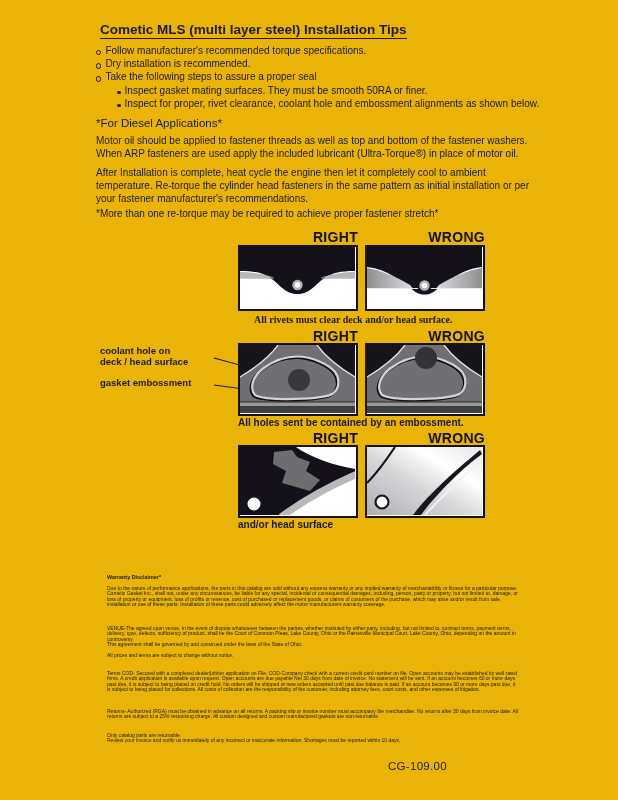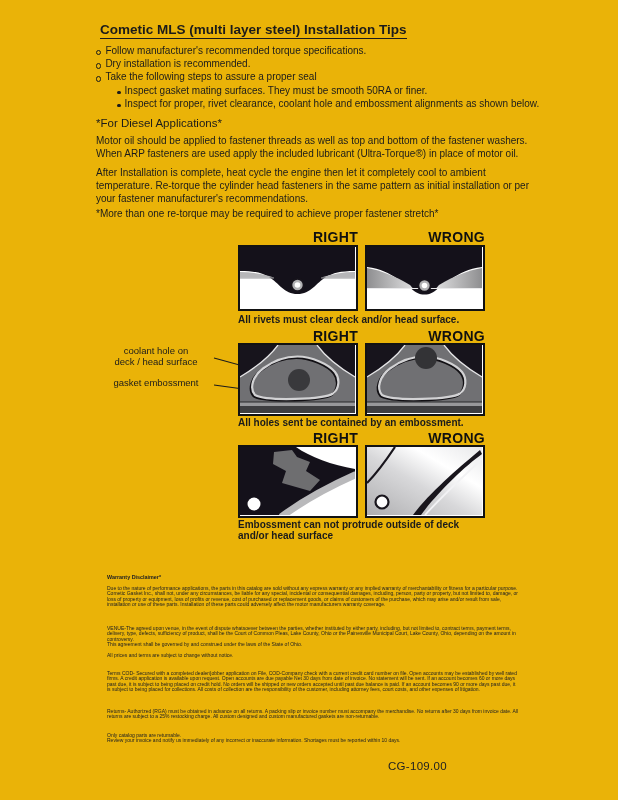--- a/index.html
+++ b/index.html
@@ -19,21 +19,21 @@
   .b-sub{margin-left:21px;}
   .b-fill{flex:0 0 auto;width:3.6px;height:3.6px;background:#1b1b1b;border-radius:50%;margin:4.4px 4px 0 0;}
   .diesel-h{left:96px;top:117px;font-size:11.5px;font-weight:400;white-space:nowrap;}
   .para{left:96px;width:438px;font-size:10px;line-height:12.9px;}
   
   .dg-head{width:120px;text-align:right;font-size:14px;font-weight:700;letter-spacing:.3px;color:#101010;}
   .dg-box{width:120px;border:2.5px solid #121212;box-sizing:border-box;background:#fff;}
   .dg-box svg{display:block;}
   .h66{height:66px;} .h73{height:73px;}
   .caption{font-size:10px;font-weight:700;line-height:11px;white-space:nowrap;}
-  .side-label{width:112px;text-align:center;font-size:9.5px;font-weight:400;line-height:11px;}
+  .side-label{width:112px;text-align:left;font-size:9.5px;font-weight:700;line-height:11px;}
   
   .legal{left:107px;width:412px;font-size:5px;line-height:5.3px;color:#222;}
   .legal-h{font-weight:700;font-size:5.4px;}
   .footer-code{left:388px;top:760px;font-size:11.5px;color:#222;letter-spacing:.3px;}
 </style>
 </head>
 <body>
 
 <div class="page">
 
@@ -97,21 +97,21 @@
       <path d="M0,21 C13,23 28,29 43,38 L46,41.5 L0,41.5 Z" fill="url(#gwL)"></path>
       <path d="M115,21 C102,23 87,29 72,38 L69,41.5 L115,41.5 Z" fill="url(#gwR)"></path>
       <rect x="0" y="41.5" width="115" height="19.5" fill="#ffffff"></rect>
       <path d="M44,41.5 C49,45.5 52,47.5 57.5,47.5 C63,47.5 66,45.5 71,41.5 Z" fill="#14111a"></path>
       <path d="M0,41.5 H115" stroke="#eaeaec" stroke-width="1.2"></path>
       <circle cx="57.5" cy="38.5" r="6.2" fill="#b2b2b4" stroke="#16131b" stroke-width="2"></circle>
       <circle cx="57.5" cy="38.5" r="2.8" fill="#ffffff"></circle>
     </svg>
   </div>
 
-  <div class="abs caption" style="left:238px;top:314px;">All rivets must clear deck and/or head surface.</div>
+  <div class="abs caption" style="left:254px;top:314px;font-family:Liberation Serif, serif;">All rivets must clear deck and/or head surface.</div>
 
   <div class="abs dg-head" style="left:238px;top:328px;">RIGHT</div>
   <div class="abs dg-head" style="left:365px;top:328px;">WRONG</div>
 
   <div class="abs side-label" style="left:100px;top:345px;">
     <div>coolant hole on</div>
     <div>deck / head surface</div>
   </div>
   <div class="abs side-label" style="left:100px;top:377px;">gasket embossment</div>
 
@@ -179,21 +179,20 @@
       </defs>
       <rect width="115" height="68" fill="url(#g3)"></rect>
       <path d="M28,0 C20,12 10,26 0,36" stroke="#19161d" stroke-width="2.2" fill="none"></path>
       <path d="M113,3 C95,18 62,46 46,68 L54,68 C70,46 97,20 115,7 Z" fill="#19161d"></path>
       <path d="M58,68 C76,48 100,26 115,12" stroke="#f2f2f4" stroke-width="1.8" fill="none"></path>
       <circle cx="15" cy="55" r="6.5" fill="#fdfdfd" stroke="#19161d" stroke-width="2.2"></circle>
     </svg>
   </div>
 
   <div class="abs caption" style="left:238px;top:519px;">
-    <div>Embossment can not protrude outside of deck</div>
     <div>and/or head surface</div>
   </div>
 
   <div class="abs legal legal-h" style="top:575px;">Warranty Disclaimer*</div>
   <div class="abs legal" style="top:586px;">Due to the nature of performance applications, the parts in this catalog are sold without any express warranty or any implied warranty of merchantability or fitness for a particular purpose.  Cometic Gasket Inc., shall not, under any circumstances, be liable for any special, incidental or consequential damages, including, person, party or property, but not limited to, damage, or loss of property or equipment, loss of profits or revenue, cost of purchased or replacement goods, or claims of customers of the purchase, which may arise and/or result from sale, installation or use of these parts.  Installation of these parts could adversely affect the motor manufacturers warranty coverage.</div>
   <div class="abs legal" style="top:626px;">
     <div>VENUE-The agreed upon venue, in the event of dispute whatsoever between the parties, whether instituted by either party, including, but not limited to, contract terms, payment terms, delivery, type, defects, sufficiency of product, shall be the Court of Common Pleas, Lake County, Ohio or the Painesville Municipal Court, Lake County, Ohio, depending on the amount in controversy.</div>
     <div>This agreement shall be governed by and construed under the laws of the State of Ohio.</div>
   </div>
   <div class="abs legal" style="top:653px;">All prices and terms are subject to change without notice.</div>

